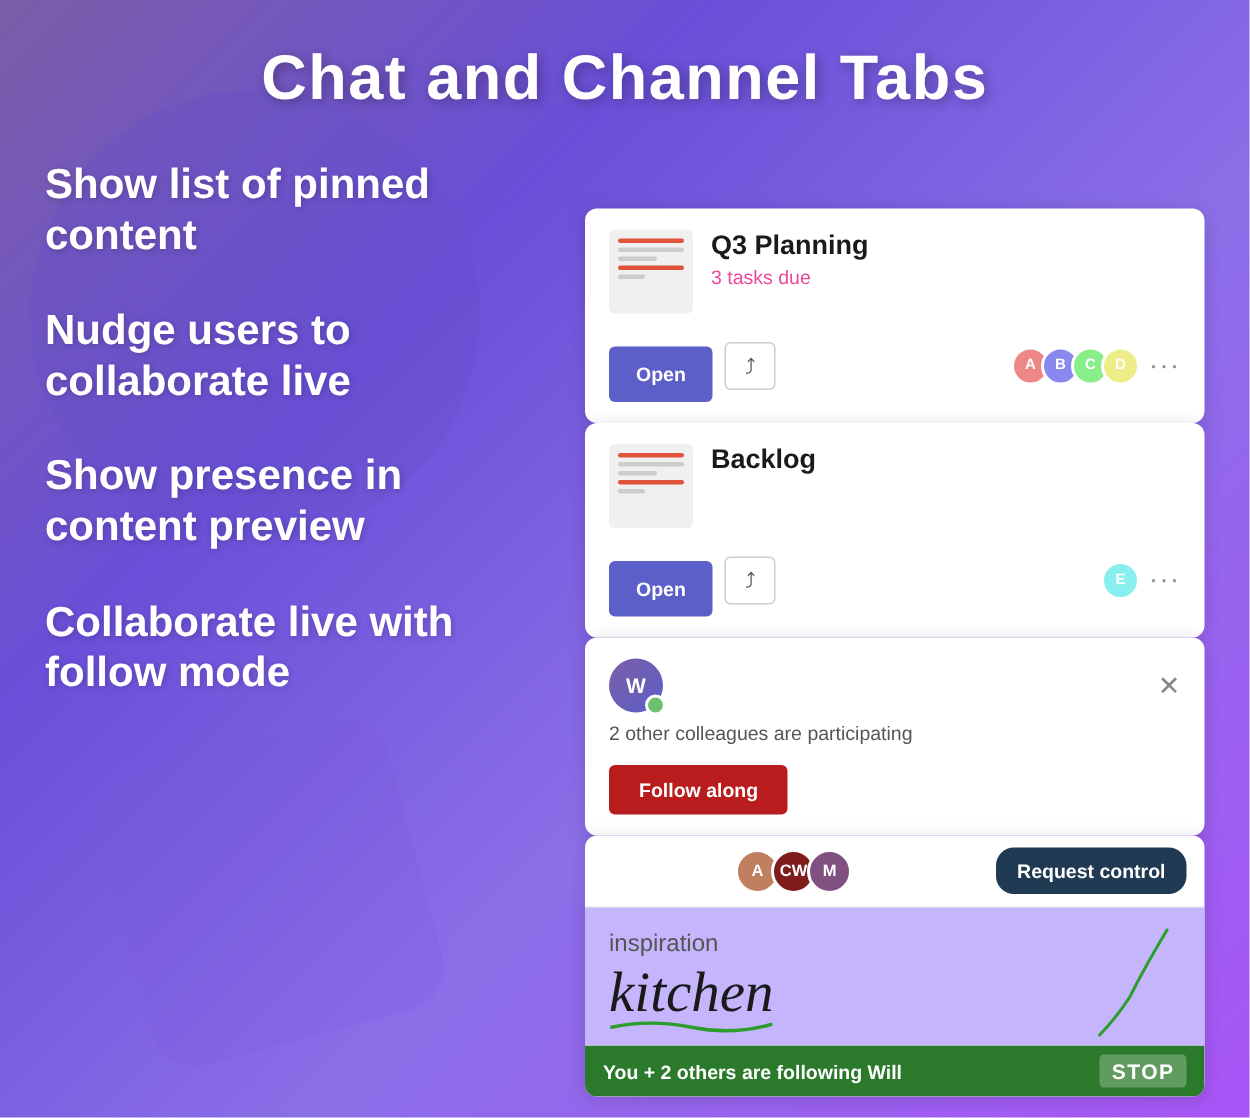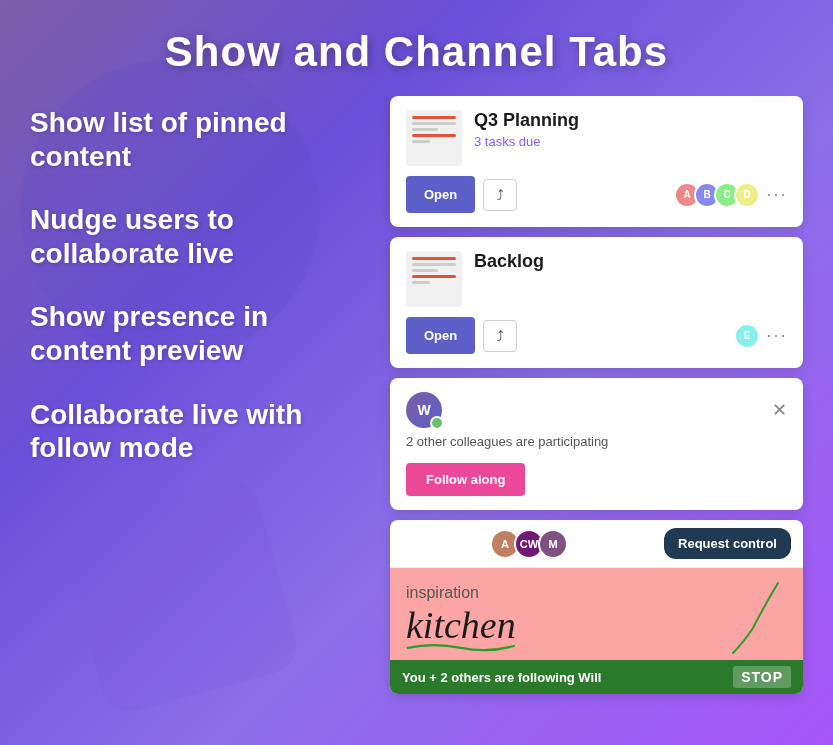--- a/index.html
+++ b/index.html
@@ -73,23 +73,23 @@
       font-size: 28px;
       font-weight: 900;
       line-height: 1.2;
       text-shadow: 1px 1px 4px rgba(0,0,0,0.2);
     }
 
     .right-panel {
       flex: 1;
       display: flex;
       flex-direction: column;
-      gap: 10px;
       padding: 0 10px 10px;
       overflow: hidden;
+      justify-content: flex-end;
     }
 
     
     .card {
       background: white;
       border-radius: 8px;
       padding: 14px 16px;
       box-shadow: 0 2px 12px rgba(0,0,0,0.15);
     }
 
@@ -142,38 +142,39 @@
 
     .card-title {
       font-size: 18px;
       font-weight: 700;
       color: #1a1a1a;
       margin-bottom: 3px;
     }
 
     .card-subtitle {
       font-size: 13px;
-      color: #8b5cf6;
+      color: #ec4899;
     }
 
     .card-actions {
       display: flex;
       align-items: center;
       gap: 8px;
     }
 
     .btn-open {
       background: #5b5fc7;
       color: white;
       border: none;
       border-radius: 4px;
       padding: 11px 18px;
       font-size: 13px;
       font-weight: 600;
       cursor: pointer;
+      margin-top: 12px;
     }
 
     .btn-share {
       background: white;
       border: 1.5px solid #ccc;
       border-radius: 4px;
       width: 34px;
       height: 32px;
       display: flex;
       align-items: center;
@@ -286,21 +287,21 @@
       line-height: 1;
     }
 
     .standup-subtitle {
       font-size: 13px;
       color: #555;
       margin-bottom: 14px;
     }
 
     .btn-follow {
-      background: #ec4899;
+      background: #b91c1c;
       color: white;
       border: none;
       border-radius: 4px;
       padding: 9px 20px;
       font-size: 13px;
       font-weight: 600;
       cursor: pointer;
     }
 
     
@@ -335,37 +336,37 @@
       font-size: 11px;
       font-weight: bold;
       color: white;
       display: flex;
       align-items: center;
       justify-content: center;
     }
 
     .live-avatar:first-child { margin-left: 0; }
     .la1 { background: #c08060; }
-    .la2 { background: #701a75; }
+    .la2 { background: #7f1d1d; }
     .la3 { background: #805080; }
 
     .btn-request {
       background: #1f3a52;
       color: white;
       border: none;
       border-radius: 12px;
       padding: 8px 14px;
       font-size: 13px;
       font-weight: 600;
       cursor: pointer;
       white-space: nowrap;
     }
 
     .live-content {
-      background: #fca5a5;
+      background: #c4b5fd;
       padding: 16px;
       min-height: 90px;
       position: relative;
     }
 
     .inspiration-text {
       font-family: 'Segoe UI', sans-serif;
       color: #333;
     }
 
@@ -422,21 +423,21 @@
 
     .decorative-line {
       position: absolute;
       right: 20px;
       top: 10px;
     }
   </style>
 </head>
 <body>
 
-<h1 class="page-title">Show and Channel Tabs</h1>
+<h1 class="page-title">Chat and Channel Tabs</h1>
 
 <div class="main-layout">
 
   <div class="left-panel">
     <div class="feature-text">Show list of pinned content</div>
     <div class="feature-text">Nudge users to collaborate live</div>
     <div class="feature-text">Show presence in content preview</div>
     <div class="feature-text">Collaborate live with follow mode</div>
   </div>
 

